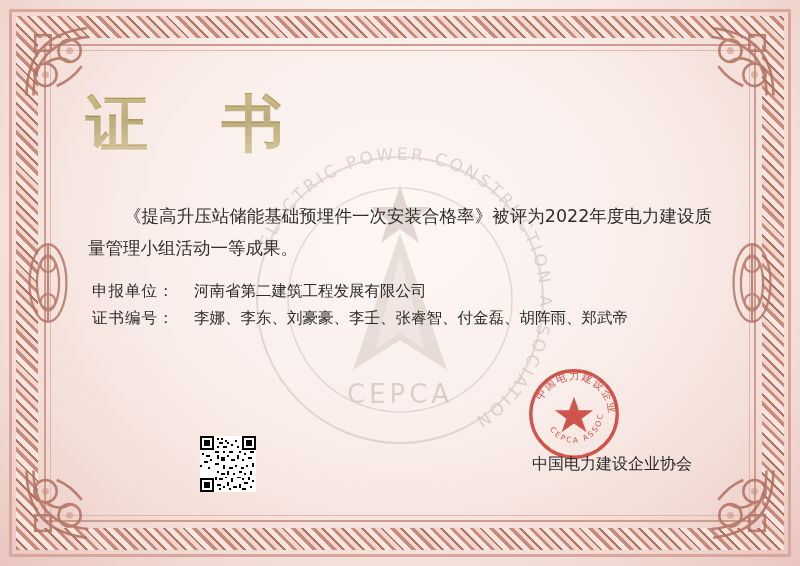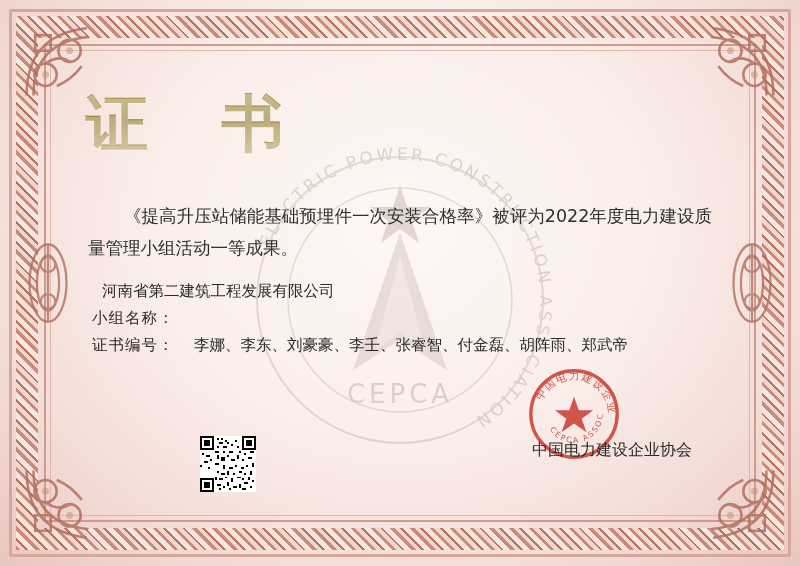--- a/index.html
+++ b/index.html
@@ -142,21 +142,21 @@
     left: 140px;
     bottom: 18px;
     width: 56px; height: 56px;
     background: #ffffff;
   }
   .qr svg { display: block; width: 56px; height: 56px; }
 
   .issuer {
     position: absolute;
     right: 48px;
-    bottom: 46px;
+    bottom: 32px;
     text-align: left;
     font-size: 16px;
     line-height: 28px;
     color: #2b2b2b;
     font-family: "DejaVu Sans", "Liberation Sans", sans-serif;
   }
   .issuer .date { letter-spacing: 1px; }
 
   
   .seal {
@@ -290,24 +290,24 @@
   <div class="content">
 
     <div class="title">证 书</div>
 
     <div class="body-text">
       <span class="indent"></span><span>《提高升压站储能基础预埋件一次安装合格率》被评为2022年度电</span><span>力建设质量管理小组活动一等成果。</span>
     </div>
 
     <div class="fields">
       <div class="field-row">
+        <span class="field-label">申报单位：</span>
         <span class="field-value">河南省第二建筑工程发展有限公司</span>
       </div>
       <div class="field-row">
-        <span class="field-label">小组名称：</span>
       </div>
       <div class="field-row">
         <span class="field-label">证书编号：</span>
         <span class="field-value">李娜、李东、刘豪豪、李壬、张睿智、付金磊、胡阵雨、郑武帝</span>
       </div>
       <div class="field-row">
       </div>
     </div>
 
     <div class="qr">

